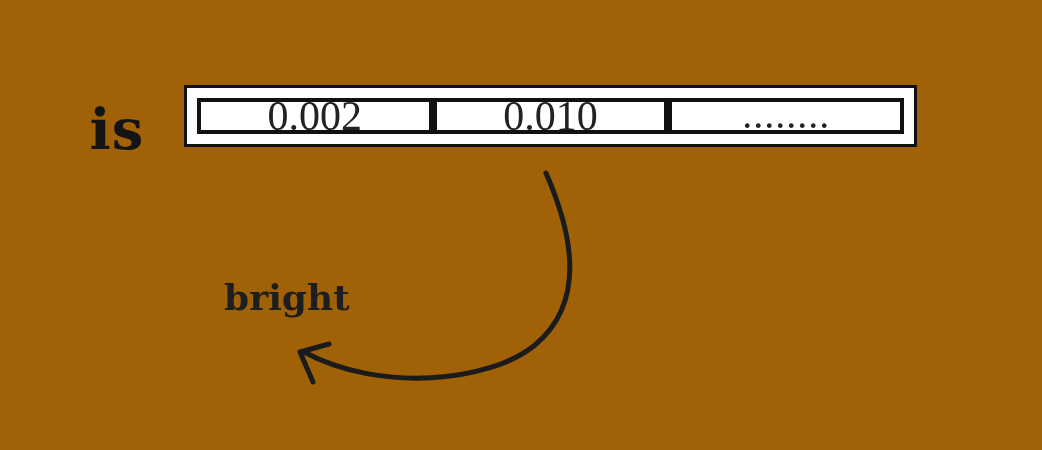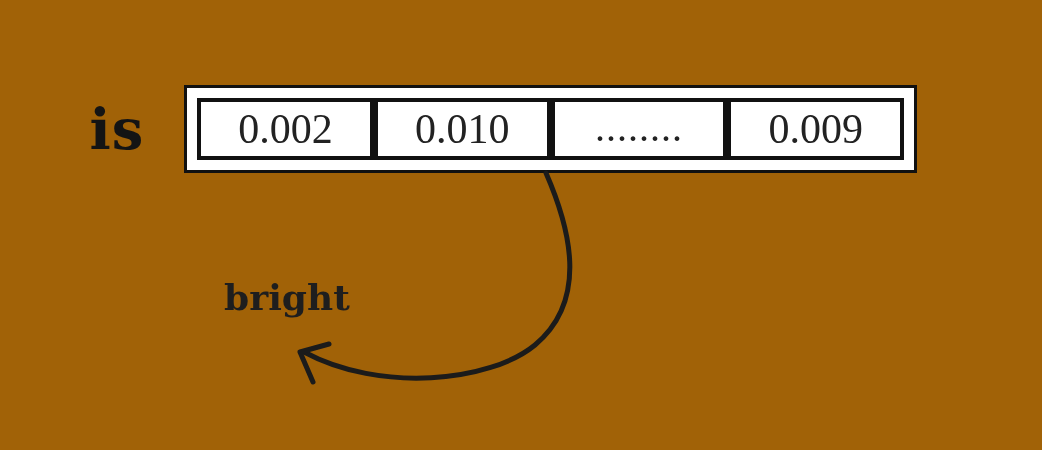--- a/index.html
+++ b/index.html
@@ -29,21 +29,21 @@
     font-weight: bold;
     font-size: 56px;
     letter-spacing: 1px;
     color: #141414;
   }
   .vector-outer {
     position: absolute;
     left: 184px;
     top: 85px;
     width: 733px;
-    height: 88px;
+    height: 62px;
     box-sizing: border-box;
     border: 3px solid #111111;
     padding: 10px;
     background: #ffffff;
     text-align: right;
   }
   .vector-row {
     display: flex;
     width: 100%;
     height: 100%;
@@ -93,21 +93,20 @@
 
 <div class="canvas">
 
   <div class="word-label">is</div>
 
   <div class="vector-outer">
     <div class="vector-row">
       <div class="vector-cell">0.002</div>
       <div class="vector-cell">0.010</div>
       <div class="vector-cell dots">........</div>
-      <div class="vector-cell">0.009</div>
     </div>
   </div>
 
   <div class="target-word-label">bright</div>
 
   <svg class="arrow-svg" viewBox="0 0 1042 450" xmlns="http://www.w3.org/2000/svg">
     <path d="M 546 173
              C 570 228, 589 300, 535 345
              C 490 382, 380 393, 304 352" fill="none" stroke="#1b1b1b" stroke-width="5" stroke-linecap="round"></path>
     <polyline points="329,344 300,352 313,382" fill="none" stroke="#1b1b1b" stroke-width="5" stroke-linecap="round" stroke-linejoin="round"></polyline>

